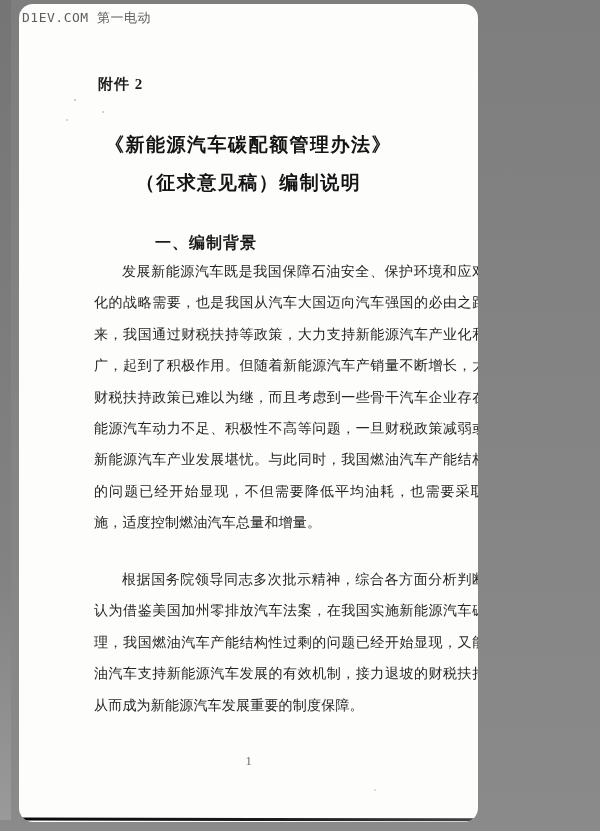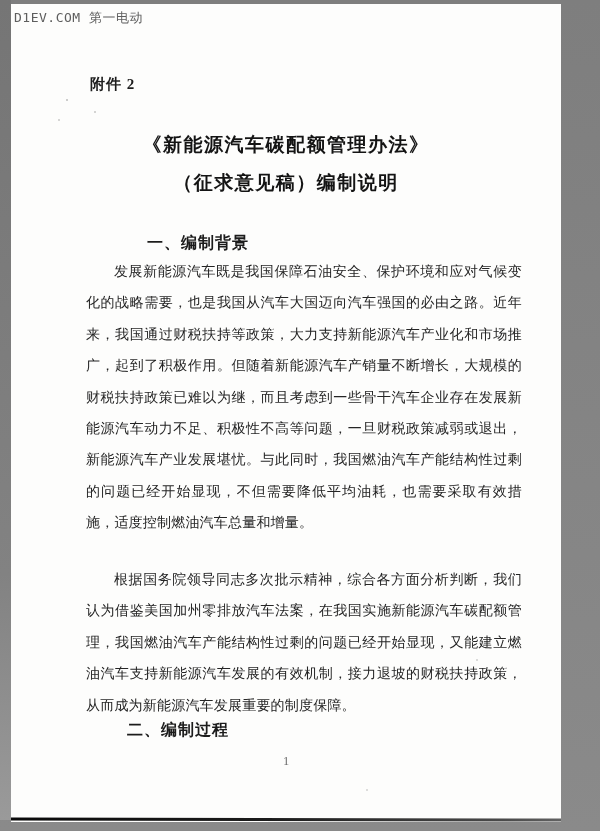--- a/index.html
+++ b/index.html
@@ -12,26 +12,27 @@
     font-family: "Liberation Serif", "DejaVu Serif", serif;
   }
   .scan-stage {
     position: relative;
     width: 600px;
     height: 831px;
     background: linear-gradient(to bottom, #7e7e7e, #8a8a8a);
   }
   .paper {
     position: absolute;
-    left: 11px;
+    left: 19px;
     top: 4px;
-    width: 550px;
+    width: 459px;
     height: 818px;
     background: #fdfdfc;
     overflow: hidden;
+    border-radius: 14px;
   }
   .left-strip {
     position: absolute;
     left: 0; top: 0;
     width: 11px;
     height: 820px;
     background: linear-gradient(to bottom, #757575, #828282 70%, #9a9a9a);
   }
   .watermark {
     position: absolute;
@@ -134,19 +135,18 @@
     <div class="doc-title line2">（征求意见稿）编制说明</div>
 
     <div class="doc-title line1">《新能源汽车碳配额管理办法》</div>
 
     <div class="section-heading h1">一、编制背景</div>
 
     <div class="body-para p1">发展新能源汽车既是我国保障石油安全、保护环境和应对气候变化的战略需要，也是我国从汽车大国迈向汽车强国的必由之路。近年来，我国通过财税扶持等政策，大力支持新能源汽车产业化和市场推广，起到了积极作用。但随着新能源汽车产销量不断增长，大规模的财税扶持政策已难以为继，而且考虑到一些骨干汽车企业存在发展新能源汽车动力不足、积极性不高等问题，一旦财税政策减弱或退出，新能源汽车产业发展堪忧。与此同时，我国燃油汽车产能结构性过剩的问题已经开始显现，不但需要降低平均油耗，也需要采取有效措施，适度控制燃油汽车总量和增量。</div>
 
     <div class="body-para p2">根据国务院领导同志多次批示精神，综合各方面分析判断，我们认为借鉴美国加州零排放汽车法案，在我国实施新能源汽车碳配额管理，我国燃油汽车产能结构性过剩的问题已经开始显现，又能建立燃油汽车支持新能源汽车发展的有效机制，接力退坡的财税扶持政策，从而成为新能源汽车发展重要的制度保障。</div>
 
-    <div class="section-heading h2">二、编制过程</div>
 
     <div class="page-number">1</div>
 
     <div class="bottom-line"></div>
   </div>
 </div>
 
 </body></html>

